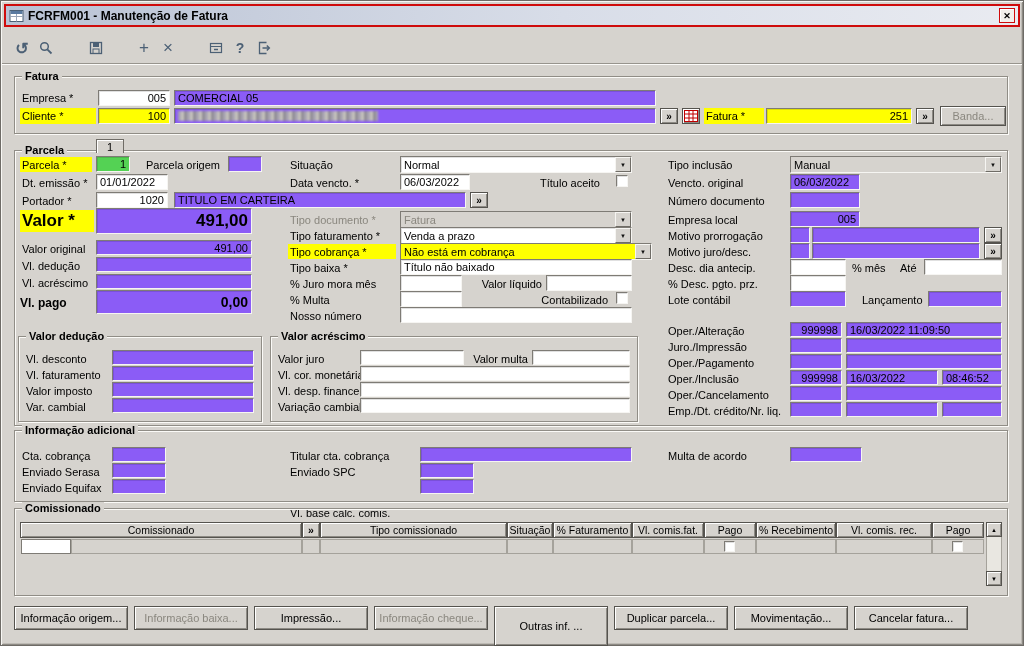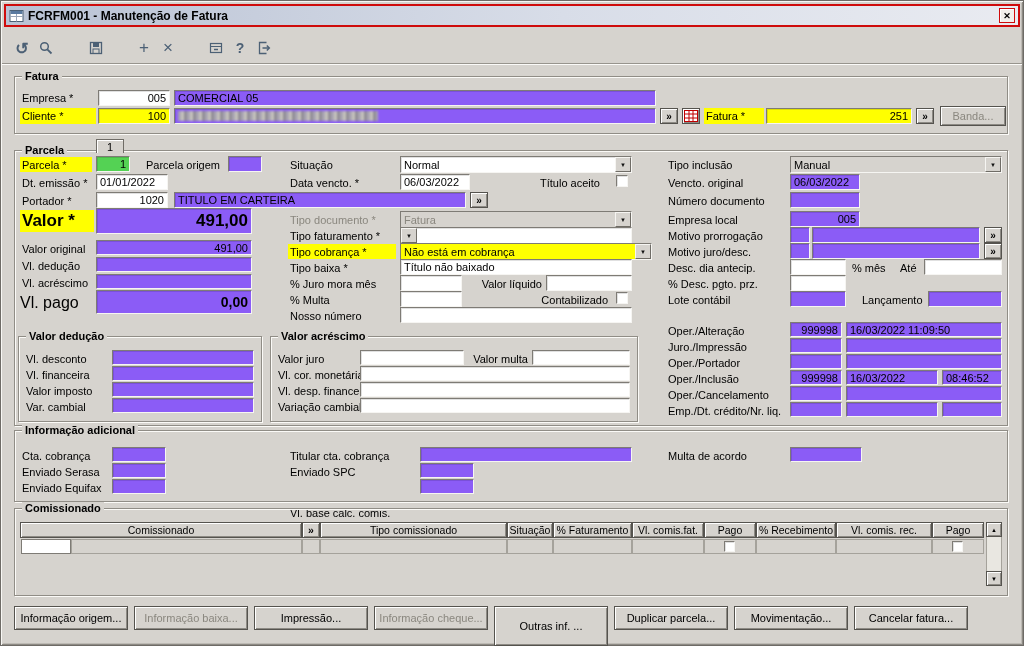--- a/index.html
+++ b/index.html
@@ -150,39 +150,40 @@
 <div class="f g" style="left:174px;top:192px;width:292px;height:16px">TITULO EM CARTEIRA</div>
 <div class="pb lk" style="left:470px;top:192px;width:18px;height:16px">»</div>
 <div class="ylbl big" style="left:20px;top:210px;width:74px;height:22px">Valor *</div>
 <div class="f g rt big" style="left:96px;top:208px;width:156px;height:26px">491,00</div>
 <span class="lbl" style="left:22px;top:242px">Valor original</span>
 <div class="f g rt" style="left:96px;top:240px;width:156px;height:15px">491,00</div>
 <span class="lbl" style="left:22px;top:259px">Vl. dedução</span>
 <div class="f g" style="left:96px;top:257px;width:156px;height:15px"></div>
 <span class="lbl" style="left:22px;top:276px">Vl. acréscimo</span>
 <div class="f g" style="left:96px;top:274px;width:156px;height:15px"></div>
-<span class="lbl" style="left:20px;top:293px;font-size:16px;font-weight:normal;height:20px;line-height:20px">Vl. pago</span>
+<span class="lbl" style="left:20px;top:293px;font-size:12px;font-weight:bold;height:20px;line-height:20px">Vl. pago</span>
 <div class="f g rt med" style="left:96px;top:290px;width:156px;height:24px">0,00</div>
 
 <span class="lbl" style="left:290px;top:158px">Situação</span>
 <div class="cmb" style="left:400px;top:156px;width:232px;height:17px">
   <span class="t">Normal</span>
     <span class="a">▼</span>
 </div>
 <span class="lbl" style="left:290px;top:176px">Data vencto. *</span>
 <div class="f" style="left:400px;top:174px;width:70px;height:16px">06/03/2022</div>
 <span class="lbl" style="left:540px;top:176px">Título aceito</span>
 <div class="chk" style="left:616px;top:175px"></div>
 <span class="lbl dis" style="left:290px;top:213px">Tipo documento *</span>
 <div class="cmb g" style="left:400px;top:211px;width:232px;height:17px">
   <span class="t dis" style="background:#d6d3ce">Fatura</span>
     <span class="a">▼</span>
 </div>
 <span class="lbl" style="left:290px;top:229px">Tipo faturamento *</span>
 <div class="cmb" style="left:400px;top:227px;width:232px;height:17px">
+  <span class="t">Venda a prazo</span>
     <span class="a">▼</span>
 </div>
 <div class="ylbl" style="left:288px;top:244px;width:108px;height:15px">Tipo cobrança *</div>
 <div class="cmb" style="left:400px;top:243px;width:252px;height:17px">
   <span class="t y">Não está em cobrança</span>
     <span class="a">▼</span>
 </div>
 <span class="lbl" style="left:290px;top:261px">Tipo baixa *</span>
 <div class="f" style="left:400px;top:259px;width:232px;height:16px">Título não baixado</div>
 <span class="lbl" style="left:290px;top:277px">% Juro mora mês</span>
@@ -226,41 +227,41 @@
 <div class="f g" style="left:790px;top:291px;width:56px;height:16px"></div>
 <span class="lbl" style="left:862px;top:293px">Lançamento</span>
 <div class="f g" style="left:928px;top:291px;width:74px;height:16px"></div>
 
 <span class="lbl" style="left:668px;top:324px">Oper./Alteração</span>
 <div class="f g rt" style="left:790px;top:322px;width:52px;height:15px">999998</div>
 <div class="f g" style="left:846px;top:322px;width:156px;height:15px">16/03/2022 11:09:50</div>
 <span class="lbl" style="left:668px;top:340px">Juro./Impressão</span>
 <div class="f g" style="left:790px;top:338px;width:52px;height:15px"></div>
 <div class="f g" style="left:846px;top:338px;width:156px;height:15px"></div>
-<span class="lbl" style="left:668px;top:356px">Oper./Portador</span>
+<span class="lbl" style="left:668px;top:356px">Oper./Pagamento</span>
 <div class="f g" style="left:790px;top:354px;width:52px;height:15px"></div>
 <div class="f g" style="left:846px;top:354px;width:156px;height:15px"></div>
 <span class="lbl" style="left:668px;top:372px">Oper./Inclusão</span>
 <div class="f g rt" style="left:790px;top:370px;width:52px;height:15px">999998</div>
 <div class="f g" style="left:846px;top:370px;width:92px;height:15px">16/03/2022</div>
 <div class="f g" style="left:942px;top:370px;width:60px;height:15px">08:46:52</div>
 <span class="lbl" style="left:668px;top:388px">Oper./Cancelamento</span>
 <div class="f g" style="left:790px;top:386px;width:52px;height:15px"></div>
 <div class="f g" style="left:846px;top:386px;width:156px;height:15px"></div>
 <span class="lbl" style="left:668px;top:404px">Emp./Dt. crédito/Nr. liq.</span>
 <div class="f g" style="left:790px;top:402px;width:52px;height:15px"></div>
 <div class="f g" style="left:846px;top:402px;width:92px;height:15px"></div>
 <div class="f g" style="left:942px;top:402px;width:60px;height:15px"></div>
 
 <div class="grp" style="left:18px;top:336px;width:244px;height:86px">
   <span class="leg">Valor dedução</span>
 </div>
 <span class="lbl" style="left:26px;top:352px">Vl. desconto</span>
 <div class="f g" style="left:112px;top:350px;width:142px;height:15px"></div>
-<span class="lbl" style="left:26px;top:368px">Vl. financeira</span>
+<span class="lbl" style="left:26px;top:368px">Vl. faturamento</span>
 <div class="f g" style="left:112px;top:366px;width:142px;height:15px"></div>
 <span class="lbl" style="left:26px;top:384px">Valor imposto</span>
 <div class="f g" style="left:112px;top:382px;width:142px;height:15px"></div>
 <span class="lbl" style="left:26px;top:400px">Var. cambial</span>
 <div class="f g" style="left:112px;top:398px;width:142px;height:15px"></div>
 
 <div class="grp" style="left:270px;top:336px;width:368px;height:86px">
   <span class="leg">Valor acréscimo</span>
 </div>
 <span class="lbl" style="left:278px;top:352px">Valor juro</span>

